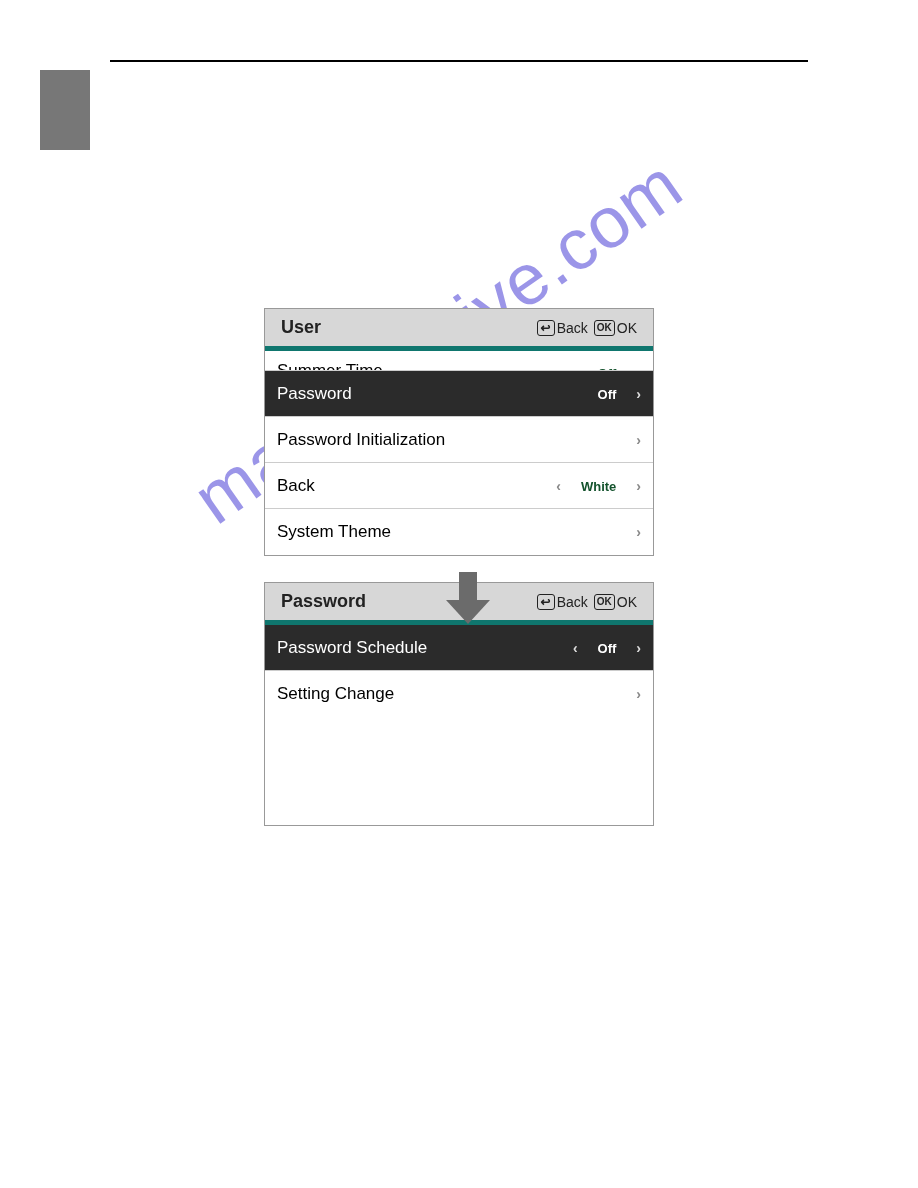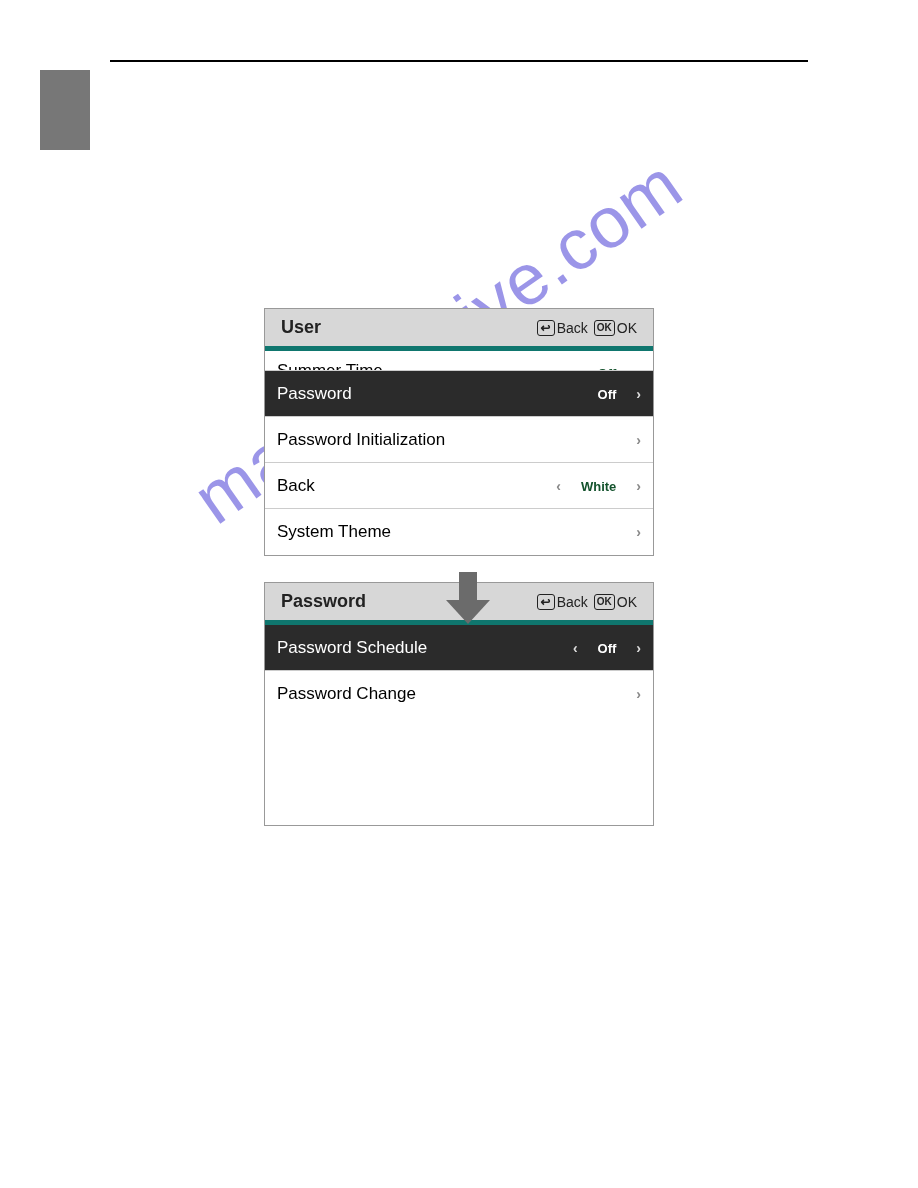--- a/index.html
+++ b/index.html
@@ -256,21 +256,21 @@
       <div class="row selected">
         <span class="row-label">Password Schedule</span>
         <span class="row-right">
           <span class="chev">‹</span>
           <span class="val-small">Off</span>
           <span class="chev">›</span>
         </span>
       </div>
 
       <div class="row">
-        <span class="row-label">Password Change</span>
+        <span class="row-label">Setting Change</span>
         <span class="row-right">
           <span class="chev">›</span>
         </span>
       </div>
     </div>
   </div>
 
 </div>
 
 </body></html>

